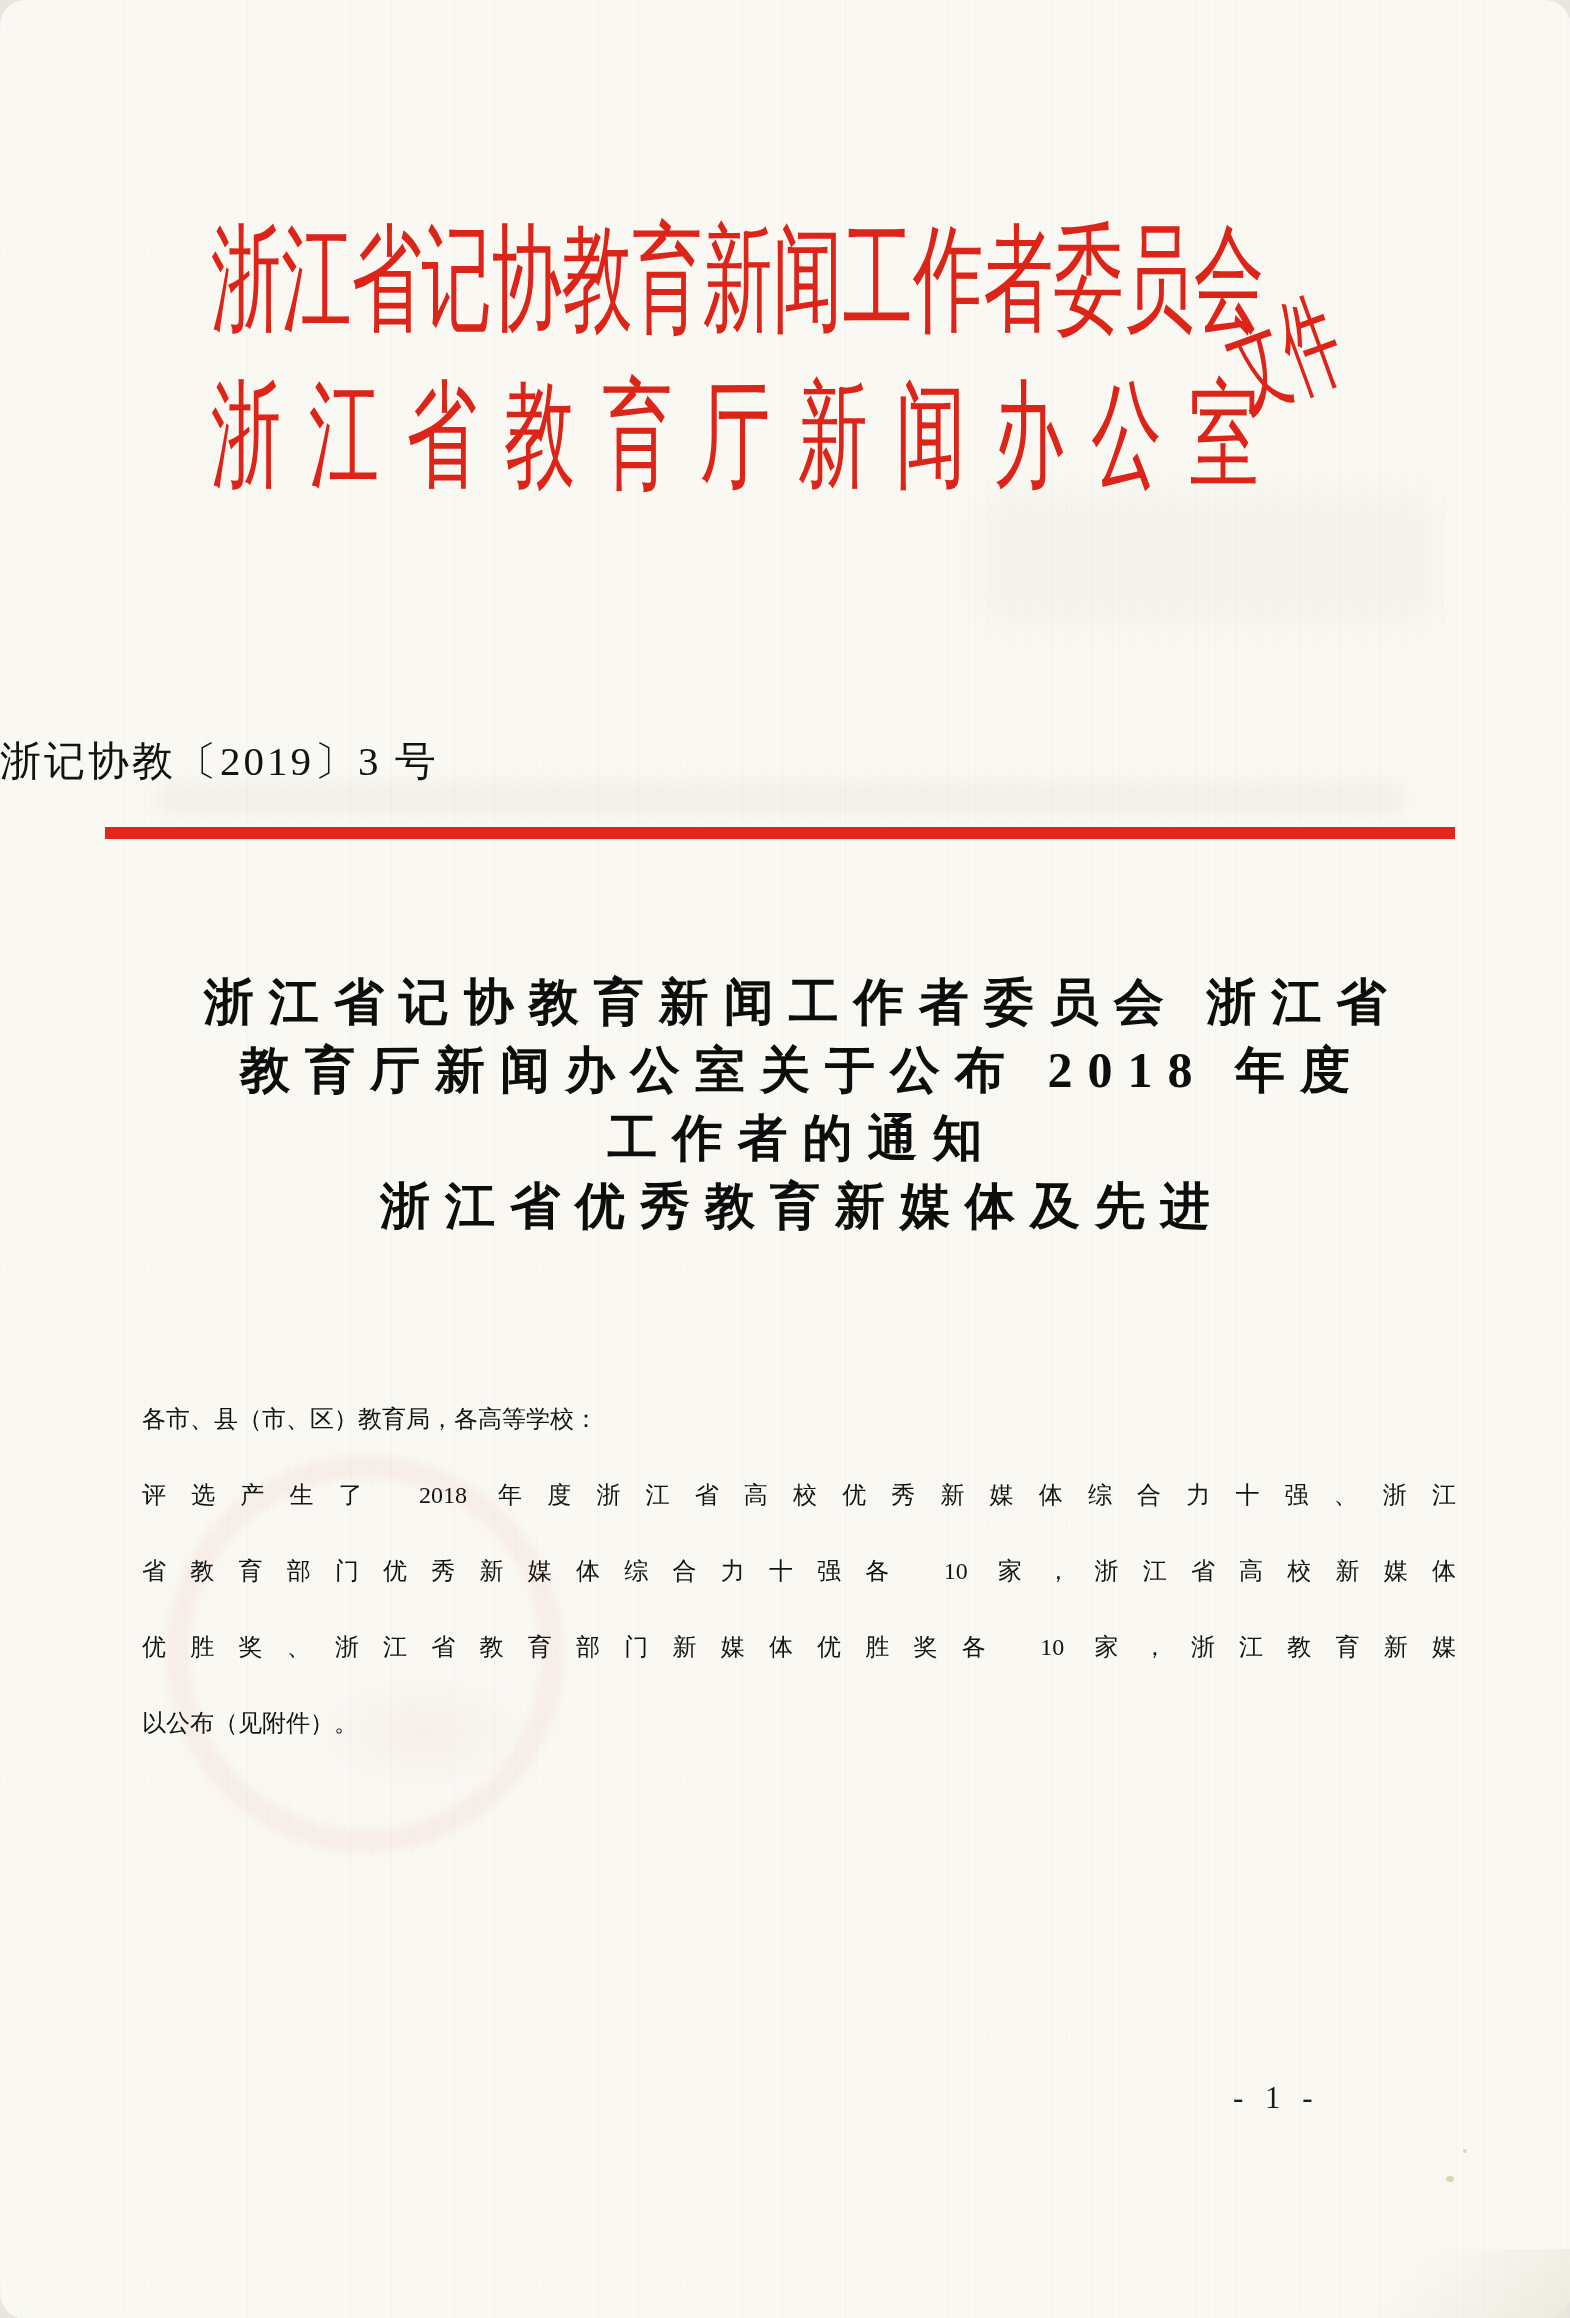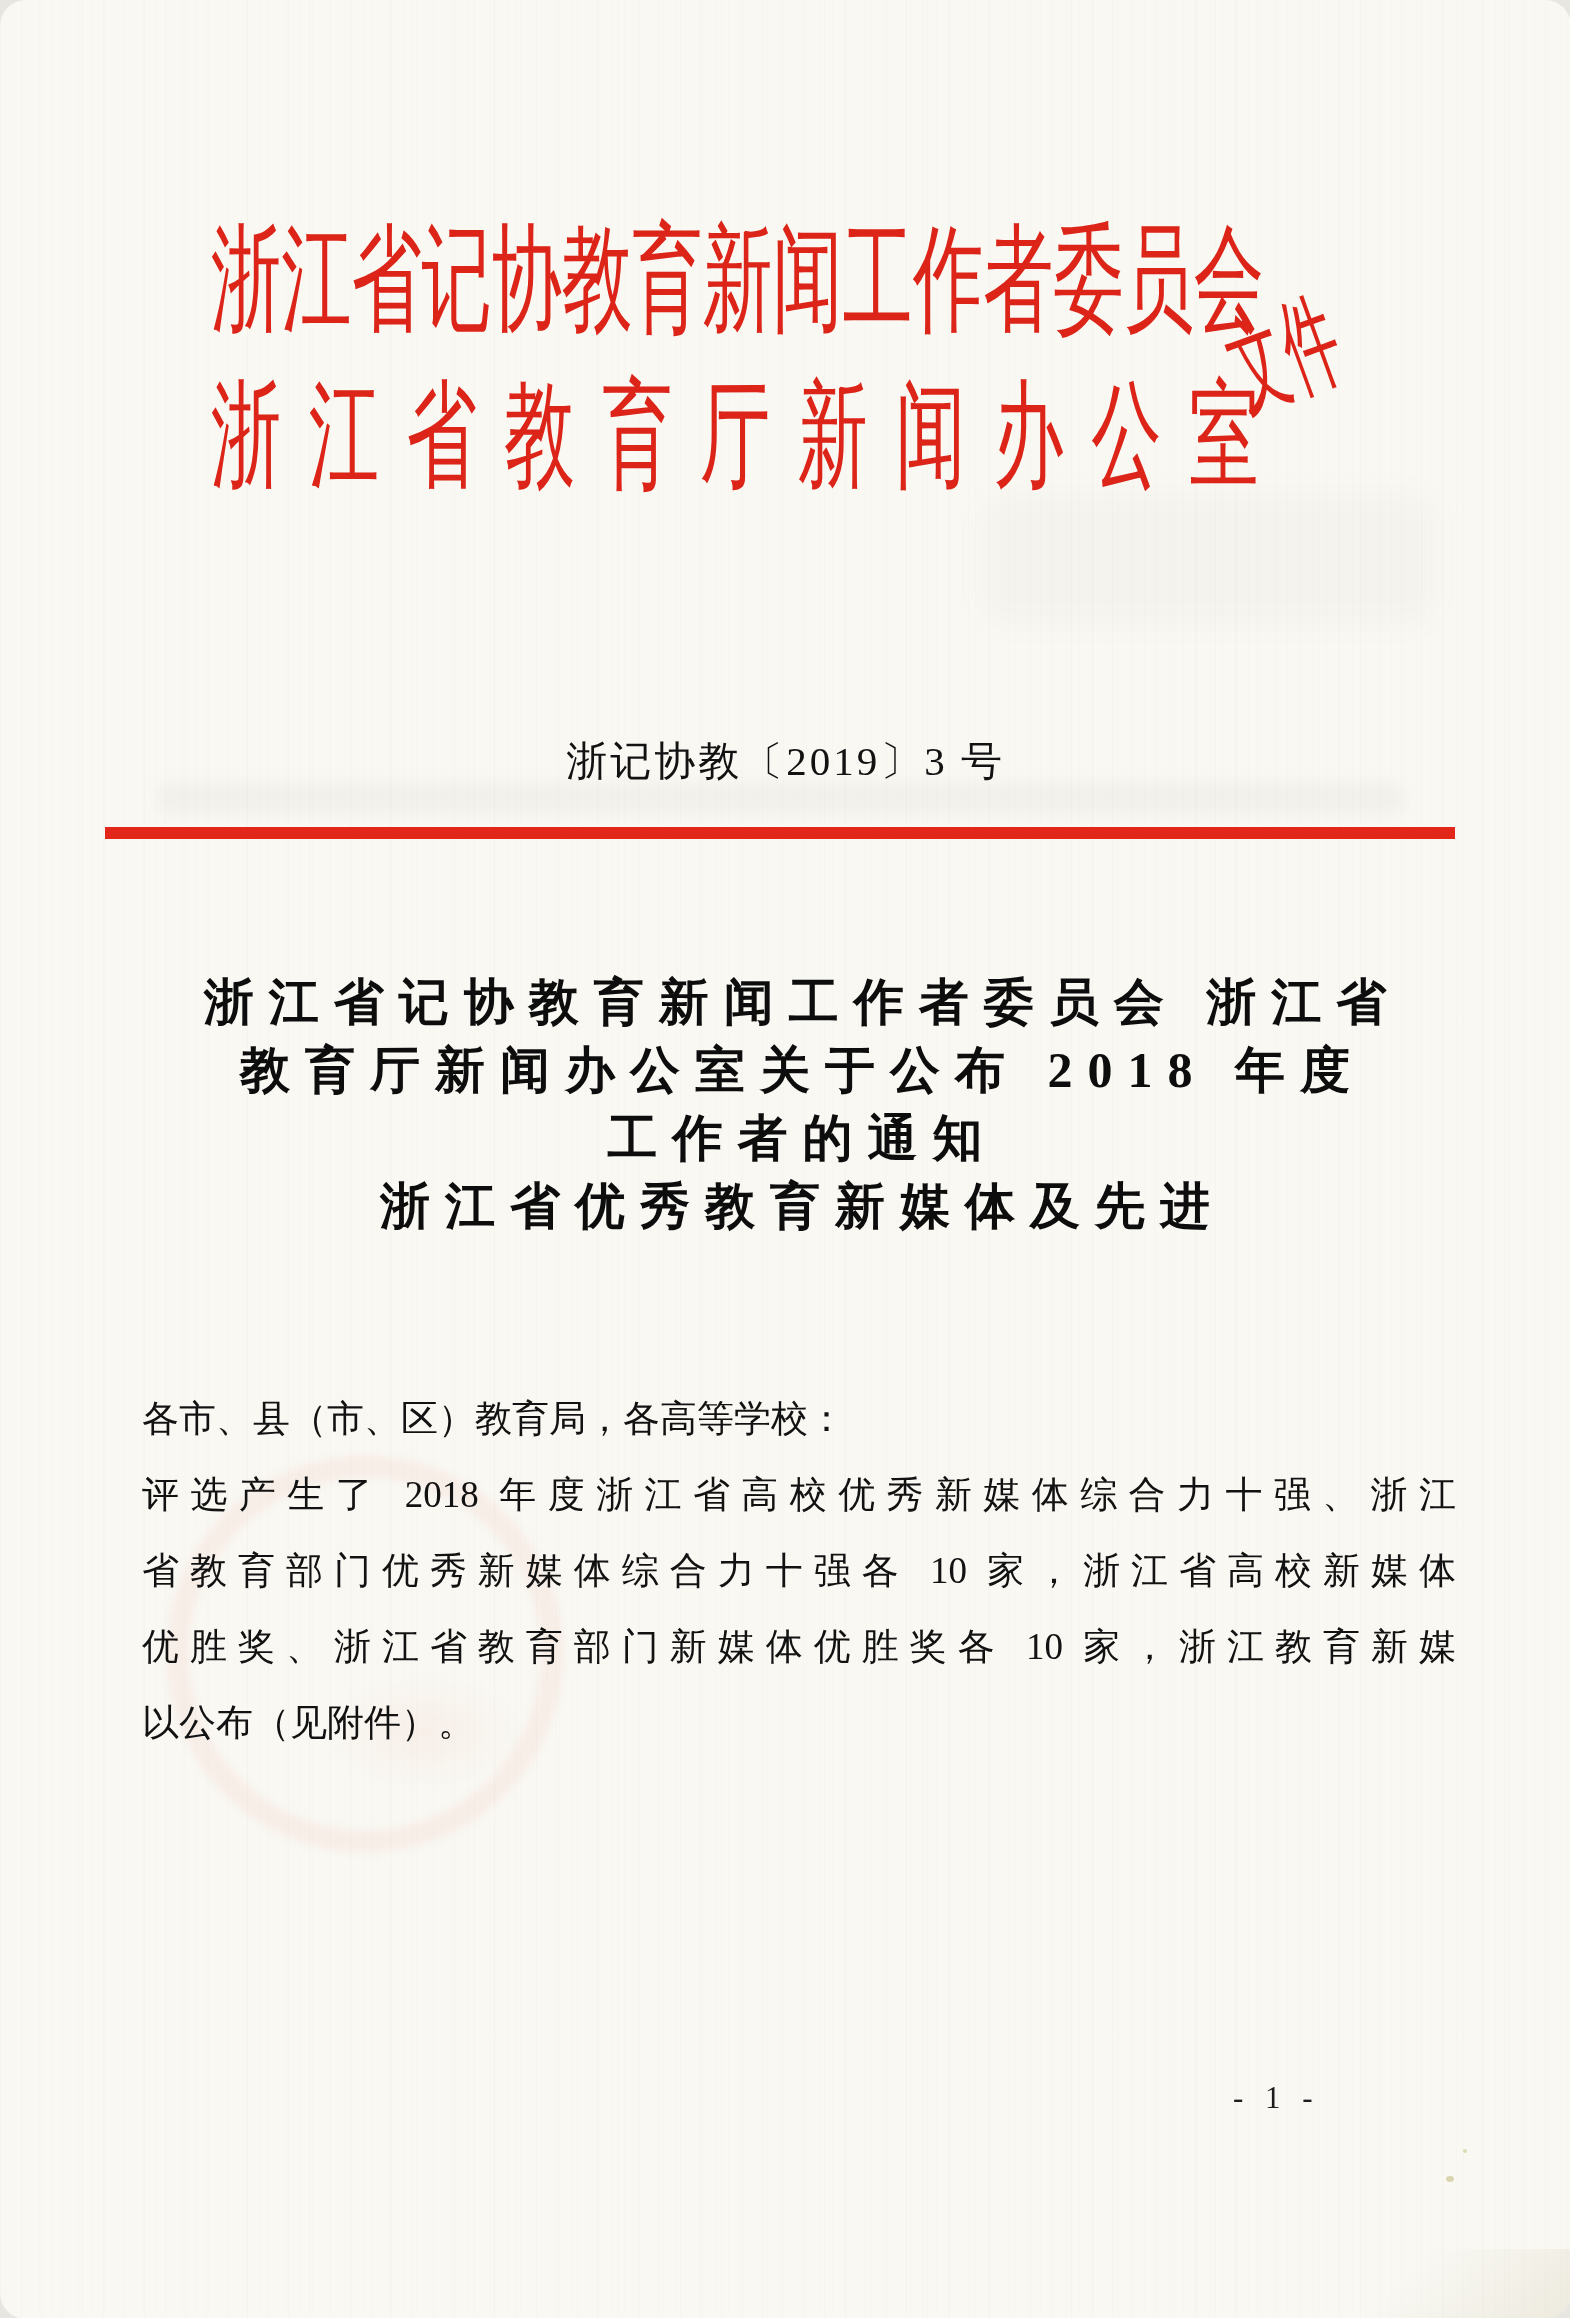--- a/index.html
+++ b/index.html
@@ -68,40 +68,40 @@
     font-size:107px;line-height:107px;white-space:nowrap;
     letter-spacing:5px;
     color:var(--header-red);
     transform:rotate(-20deg) scaleX(0.50);
     transform-origin:left center;
   }
 
   
   .doc-number{
     position:absolute;left:0;top:736px;width:100%;
-    text-align:center;font-size:41px;line-height:50px;
+    font-size:41px;line-height:50px;
     letter-spacing:3px;white-space:nowrap;
   }
   .red-rule{
     position:absolute;left:105px;top:827px;width:1350px;height:12px;
     background:var(--rule-red);
   }
 
   
   .title-block{
     position:absolute;left:0;top:968px;width:100%;
     text-align:center;font-weight:bold;
     font-size:50px;line-height:68px;letter-spacing:15px;
     color:#0d0d0d;white-space:nowrap;padding-left:17px;
   }
 
   
   .body-block{
     position:absolute;left:142px;top:1381px;width:1314px;
-    font-size:37px;line-height:76px;
+    font-size:24px;line-height:76px;
   }
   .salutation{text-align:left;}
   .p-line{text-align:justify;text-align-last:justify;}
   .p-first{text-indent:2em;}
   .p-last{text-align:left;text-align-last:left;}
 
   
   .page-number{
     position:absolute;left:1233px;top:2078px;
     font-size:31px;line-height:40px;letter-spacing:7px;

